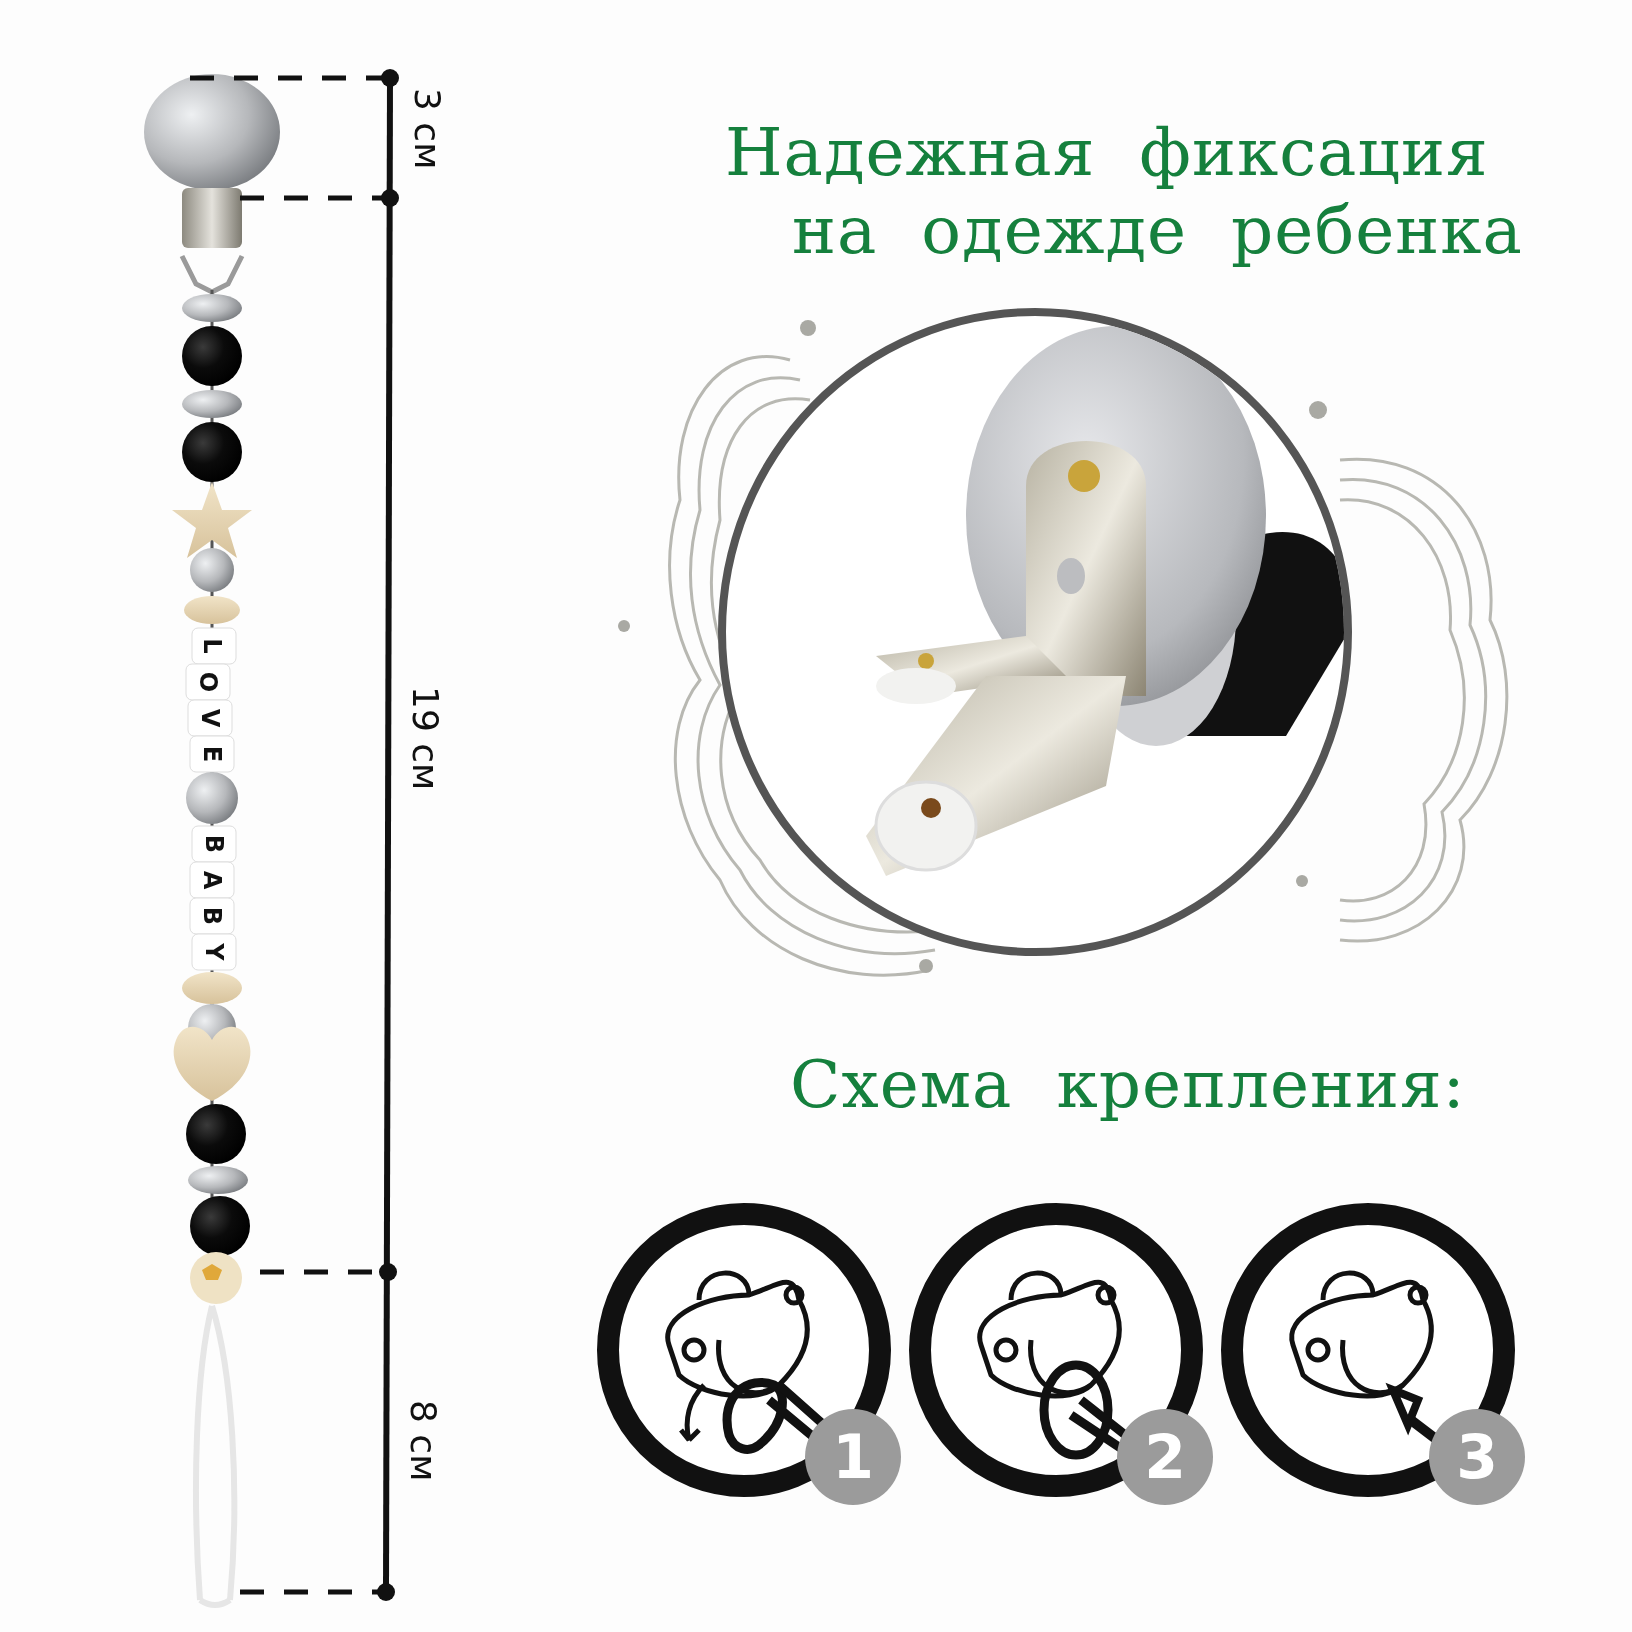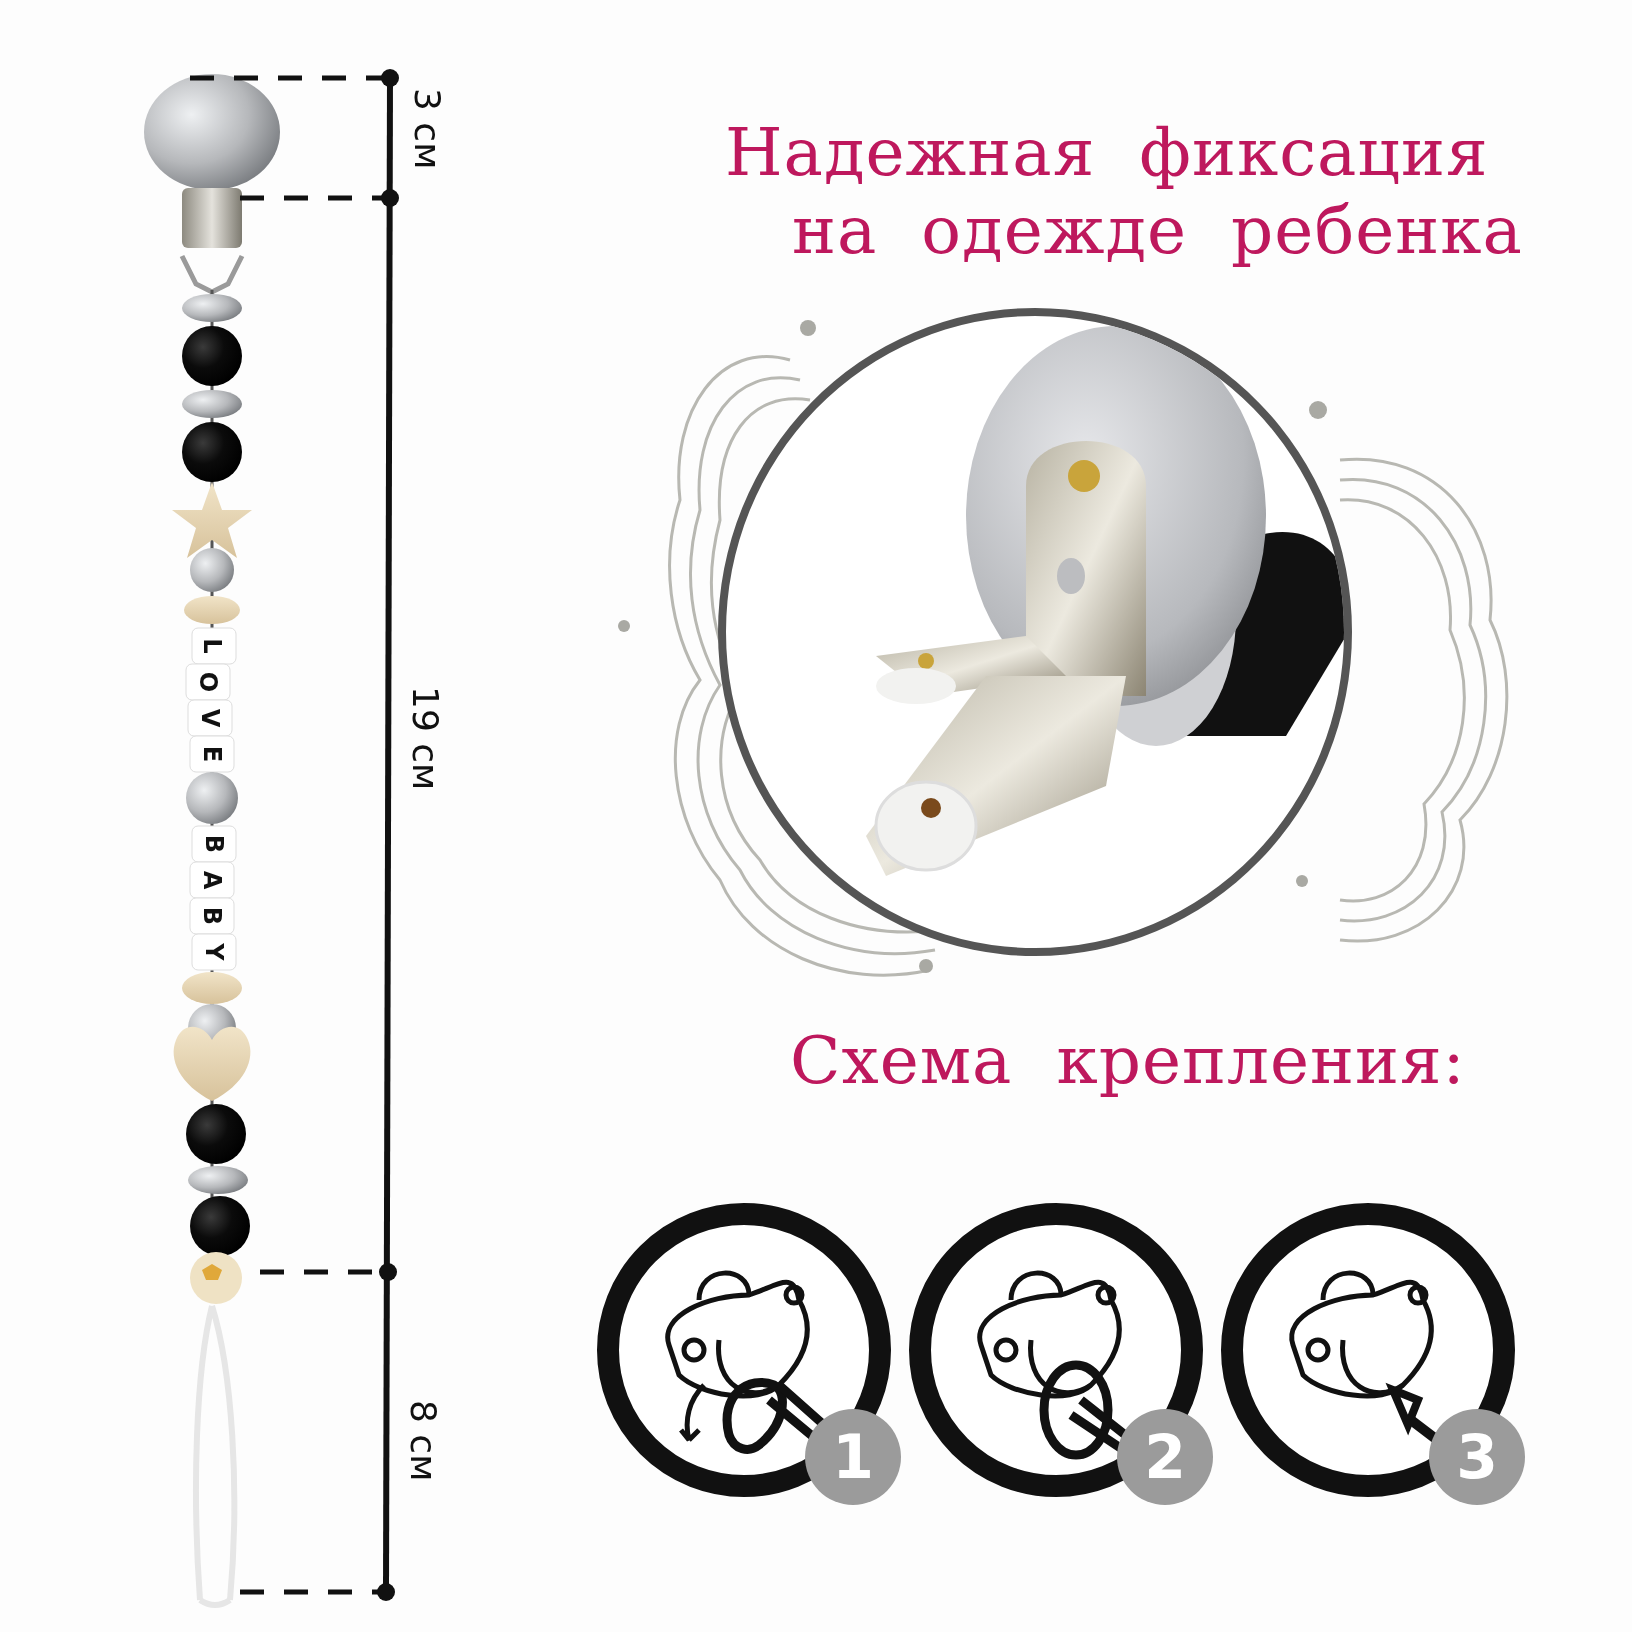--- a/index.html
+++ b/index.html
@@ -1,18 +1,18 @@
 <!DOCTYPE html>
 <html><head>
 <meta charset="utf-8">
 <style>
   html,body{margin:0;padding:0;background:#fdfdfd;}
   body{width:1632px;height:1632px;position:relative;overflow:hidden;font-family:"DejaVu Serif","Liberation Serif",serif;}
   .abs{position:absolute;}
-  .title{position:absolute;color:#be185d;font-family:"DejaVu Serif","Liberation Serif",serif;font-size:66px;line-height:82px;white-space:pre;letter-spacing:1px;}
+  .title{position:absolute;color:#15803d;font-family:"DejaVu Serif","Liberation Serif",serif;font-size:66px;line-height:82px;white-space:pre;letter-spacing:1px;}
   .dim-label{position:absolute;font-family:"DejaVu Sans","Liberation Sans",sans-serif;font-size:36px;color:#111;transform:rotate(90deg);transform-origin:left top;white-space:nowrap;}
   .badge{position:absolute;width:96px;height:96px;border-radius:50%;background:#9b9b9b;color:#fff;font-family:"DejaVu Sans","Liberation Sans",sans-serif;font-weight:bold;font-size:60px;display:flex;align-items:center;justify-content:center;}
   .step-ring{position:absolute;width:250px;height:250px;border:22px solid #111;border-radius:50%;background:#fff;}
 </style>
 </head>
 <body>
 
 <svg class="abs" style="left:140px;top:70px" width="140" height="1540" viewBox="0 0 140 1540">
   <defs>
     <radialGradient id="silv" cx="35%" cy="35%" r="70%">
@@ -145,21 +145,21 @@
     <ellipse cx="345" cy="260" rx="14" ry="18" fill="#bcbdc0"></ellipse>
     <path d="M150 340 L300 320 L340 360 L200 380 Z" fill="url(#bigmetal)"></path>
     <circle cx="200" cy="345" r="8" fill="#c9a43b"></circle>
     <path d="M260 360 L400 360 L380 470 L160 560 L140 520 Z" fill="url(#bigmetal)"></path>
     <ellipse cx="200" cy="510" rx="50" ry="44" fill="#f2f2f0" stroke="#ddd" stroke-width="3"></ellipse>
     <circle cx="205" cy="492" r="10" fill="#7a4a1c"></circle>
     <ellipse cx="190" cy="370" rx="40" ry="18" fill="#f2f2f0"></ellipse>
   </svg>
 </div>
 
-<div class="title" style="left:790px;top:1020px">Схема  крепления:</div>
+<div class="title" style="left:790px;top:1044px">Схема  крепления:</div>
 
 <div>
 
   <div class="step-ring" style="left:597px;top:1203px">
     <svg width="250" height="250" viewBox="0 0 250 250" style="position:absolute;left:0;top:0">
       <g fill="none" stroke="#111" stroke-width="5">
         <path d="M80 75 C80 40 130 40 130 70"></path>
         <path d="M50 120 C40 90 90 70 130 70 C160 60 175 45 180 75 C200 110 180 140 160 160 C140 180 80 170 60 150 Z"></path>
         <circle cx="75" cy="125" r="10"></circle>
         <circle cx="175" cy="70" r="8"></circle>

